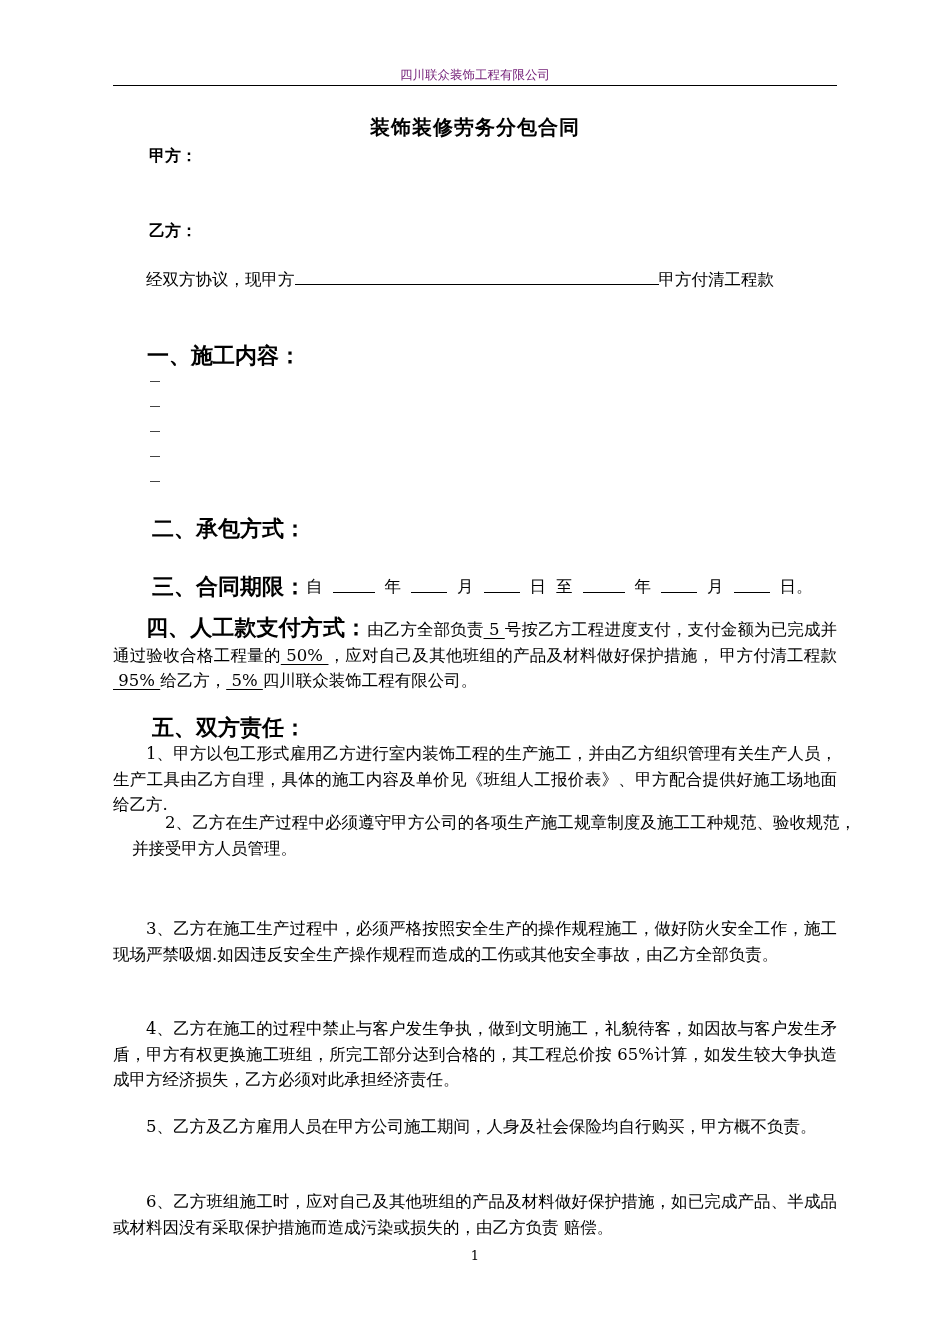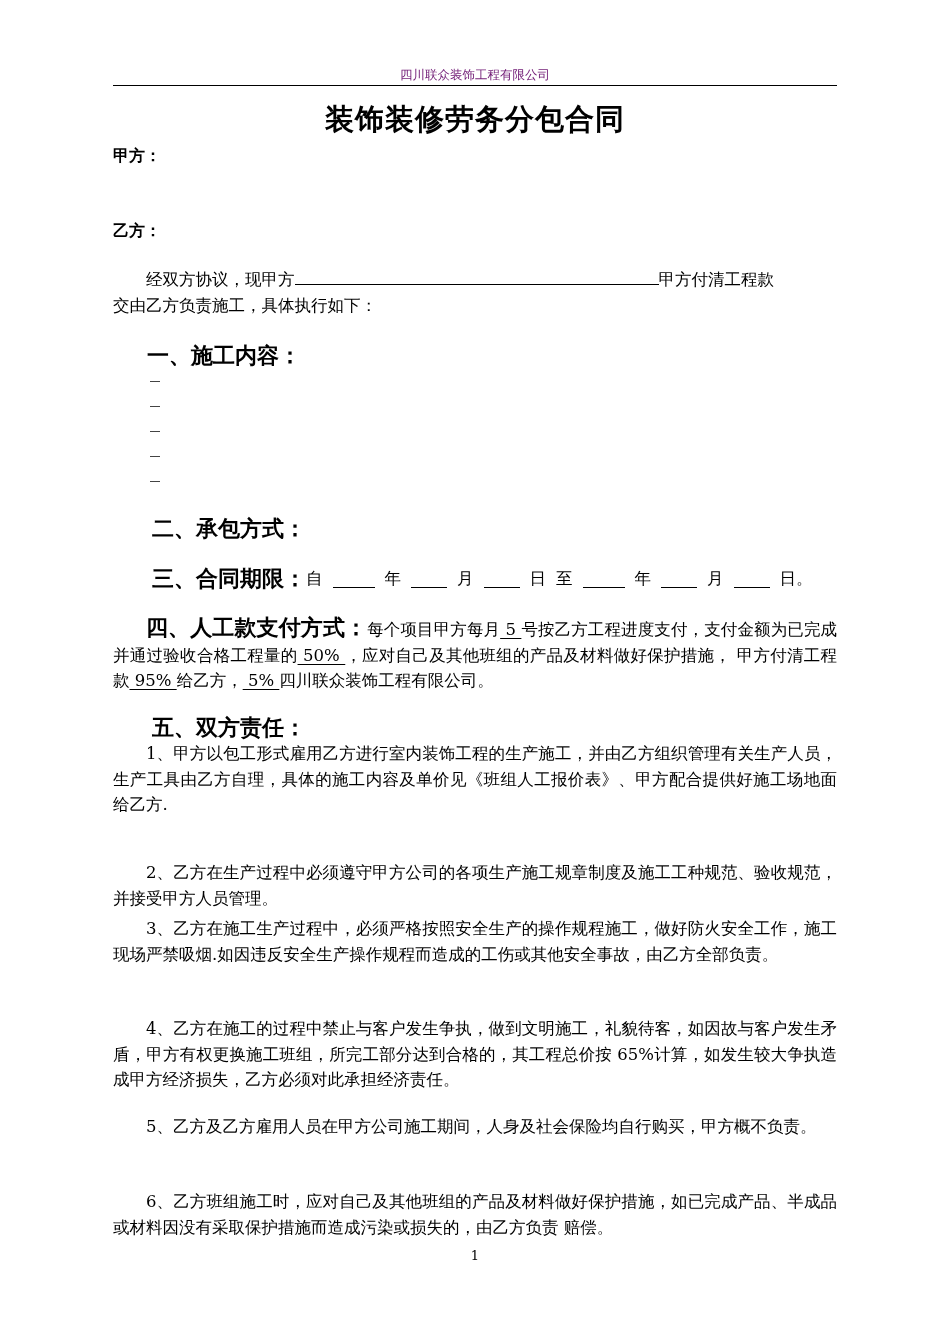--- a/index.html
+++ b/index.html
@@ -31,39 +31,40 @@
       left: 113px;
       width: 724px;
       top: 85px;
       height: 0;
       border-top: 1.5px solid #000;
     }
     .doc-title {
       position: absolute;
       left: 113px;
       width: 724px;
-      top: 100px;
+      top: 108px;
       text-align: center;
       font-family: "DejaVu Sans", "Liberation Sans", sans-serif;
       font-weight: bold;
-      font-size: 29px;
+      font-size: 20px;
       line-height: 38px;
       letter-spacing: 1px;
     }
     .abs {
       position: absolute;
       left: 113px;
       width: 724px;
       font-size: 16.5px;
       line-height: 25.5px;
     }
     .bold-label {
       font-family: "DejaVu Sans", "Liberation Sans", sans-serif;
       font-weight: bold;
       font-size: 16px;
+      margin-left: 36px;
     }
     .indent { text-indent: 2em; }
     .sec-head {
       font-family: "DejaVu Sans", "Liberation Sans", sans-serif;
       font-weight: bold;
       font-size: 22px;
     }
     .blank {
       display: inline-block;
       border-bottom: 1px solid #000;
@@ -91,42 +92,42 @@
     .page-number {
       position: absolute;
       left: 113px;
       width: 724px;
       top: 1248px;
       text-align: center;
       font-size: 13px;
     }
     .date-row {
       display: flex;
-      align-items: center;
+      align-items: flex-start;
       white-space: nowrap;
+      margin-top: 8px;
     }
     .date-row .gap { display: inline-block; width: 10px; }
   </style>
 </head>
 <body>
 
 <div class="page-header">四川联众装饰工程有限公司</div>
 <div class="header-rule"></div>
 
 <div class="doc-title">装饰装修劳务分包合同</div>
 
 <div class="abs bold-label" style="top:143px;">甲方：</div>
 
 <div class="abs bold-label" style="top:218px;">乙方：</div>
 
 <div class="abs" style="top:266px;">
   <div class="indent" style="white-space:nowrap;">
     <span>经双方协议，现甲方</span><span class="blank" style="width:364px;"></span><span>甲方付清工程款</span>
   </div>
-  <div>交由乙方负责施工，具体执行如下：</div>
 </div>
 
 <div class="abs sec-head" style="top:343px; left:147px; width:690px;">一、施工内容：</div>
 <div class="dash-item" style="top:369px;">
     <span></span>
   </div>
 <div class="dash-item" style="top:394px;">
     <span></span>
   </div>
 <div class="dash-item" style="top:419px;">
@@ -167,24 +168,24 @@
       <span class="blank" style="width:36px;"></span>
       <span class="gap"></span>
     <span>月</span>
     <span class="gap"></span>
       <span class="blank" style="width:36px;"></span>
       <span class="gap"></span>
     <span>日。</span>
   </div>
 </div>
 
-<div class="abs indent justify" style="top:615px;"><span class="sec-head">四、人工款支付方式：</span><span>每个项目甲方每月</span><span class="uval"> 5 </span><span>号按乙方工程进度支付，支付金额为已完成并通过验收合格工程量的</span><span class="uval"> 50% </span><span>，应对自己及其他班组的产品及材料做好保护措施，  甲方付清工程款</span><span class="uval"> 95% </span><span>给乙方，</span><span class="uval"> 5% </span><span>四川联众装饰工程有限公司。</span></div>
+<div class="abs indent justify" style="top:615px;"><span class="sec-head">四、人工款支付方式：</span><span>由乙方全部负责</span><span class="uval"> 5 </span><span>号按乙方工程进度支付，支付金额为已完成并通过验收合格工程量的</span><span class="uval"> 50% </span><span>，应对自己及其他班组的产品及材料做好保护措施，  甲方付清工程款</span><span class="uval"> 95% </span><span>给乙方，</span><span class="uval"> 5% </span><span>四川联众装饰工程有限公司。</span></div>
 
 <div class="abs sec-head" style="top:715px; left:152px; width:685px;">五、双方责任：</div>
 
 <div class="abs indent justify" style="top:741px;">1、甲方以包工形式雇用乙方进行室内装饰工程的生产施工，并由乙方组织管理有关生产人员，生产工具由乙方自理，具体的施工内容及单价见《班组人工报价表》、甲方配合提供好施工场地面给乙方.</div>
-<div class="abs indent justify" style="top:860px;">2、乙方在生产过程中必须遵守甲方公司的各项生产施工规章制度及施工工种规范、验收规范，并接受甲方人员管理。</div>
+<div class="abs indent justify" style="top:810px;margin-left:19px;">2、乙方在生产过程中必须遵守甲方公司的各项生产施工规章制度及施工工种规范、验收规范，并接受甲方人员管理。</div>
 <div class="abs indent justify" style="top:916px;">3、乙方在施工生产过程中，必须严格按照安全生产的操作规程施工，做好防火安全工作，施工现场严禁吸烟.如因违反安全生产操作规程而造成的工伤或其他安全事故，由乙方全部负责。</div>
 <div class="abs indent justify" style="top:1016px;">4、乙方在施工的过程中禁止与客户发生争执，做到文明施工，礼貌待客，如因故与客户发生矛盾，甲方有权更换施工班组，所完工部分达到合格的，其工程总价按 65%计算，如发生较大争执造成甲方经济损失，乙方必须对此承担经济责任。</div>
 <div class="abs indent justify" style="top:1114px;">5、乙方及乙方雇用人员在甲方公司施工期间，人身及社会保险均自行购买，甲方概不负责。</div>
 <div class="abs indent justify" style="top:1189px;">6、乙方班组施工时，应对自己及其他班组的产品及材料做好保护措施，如已完成产品、半成品或材料因没有采取保护措施而造成污染或损失的，由乙方负责 赔偿。</div>
 
 <div class="page-number">1</div>
 
 </body></html>

